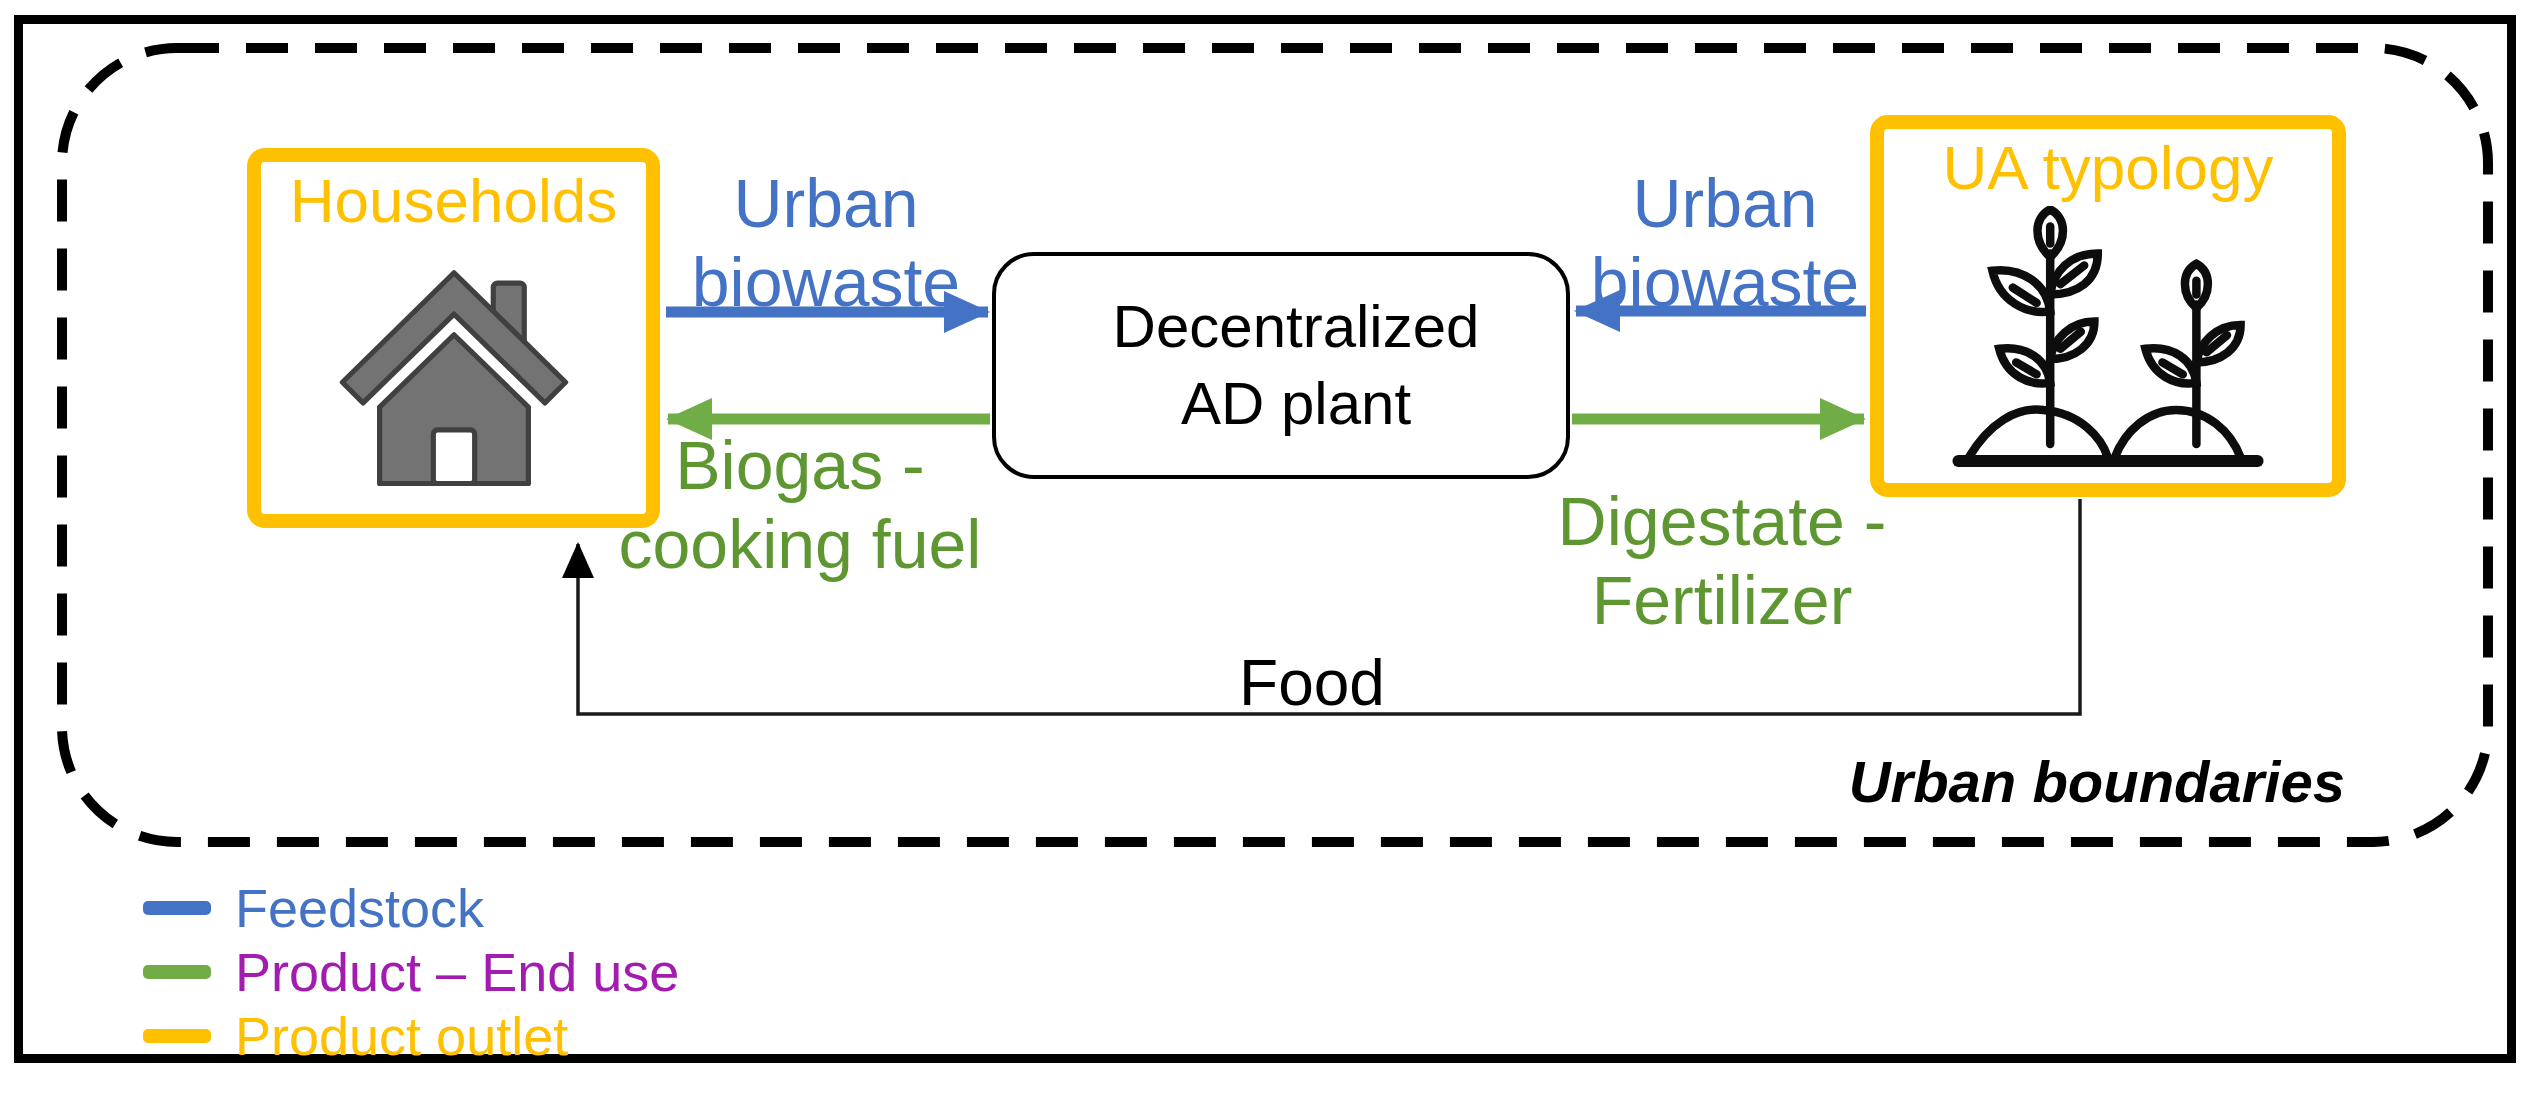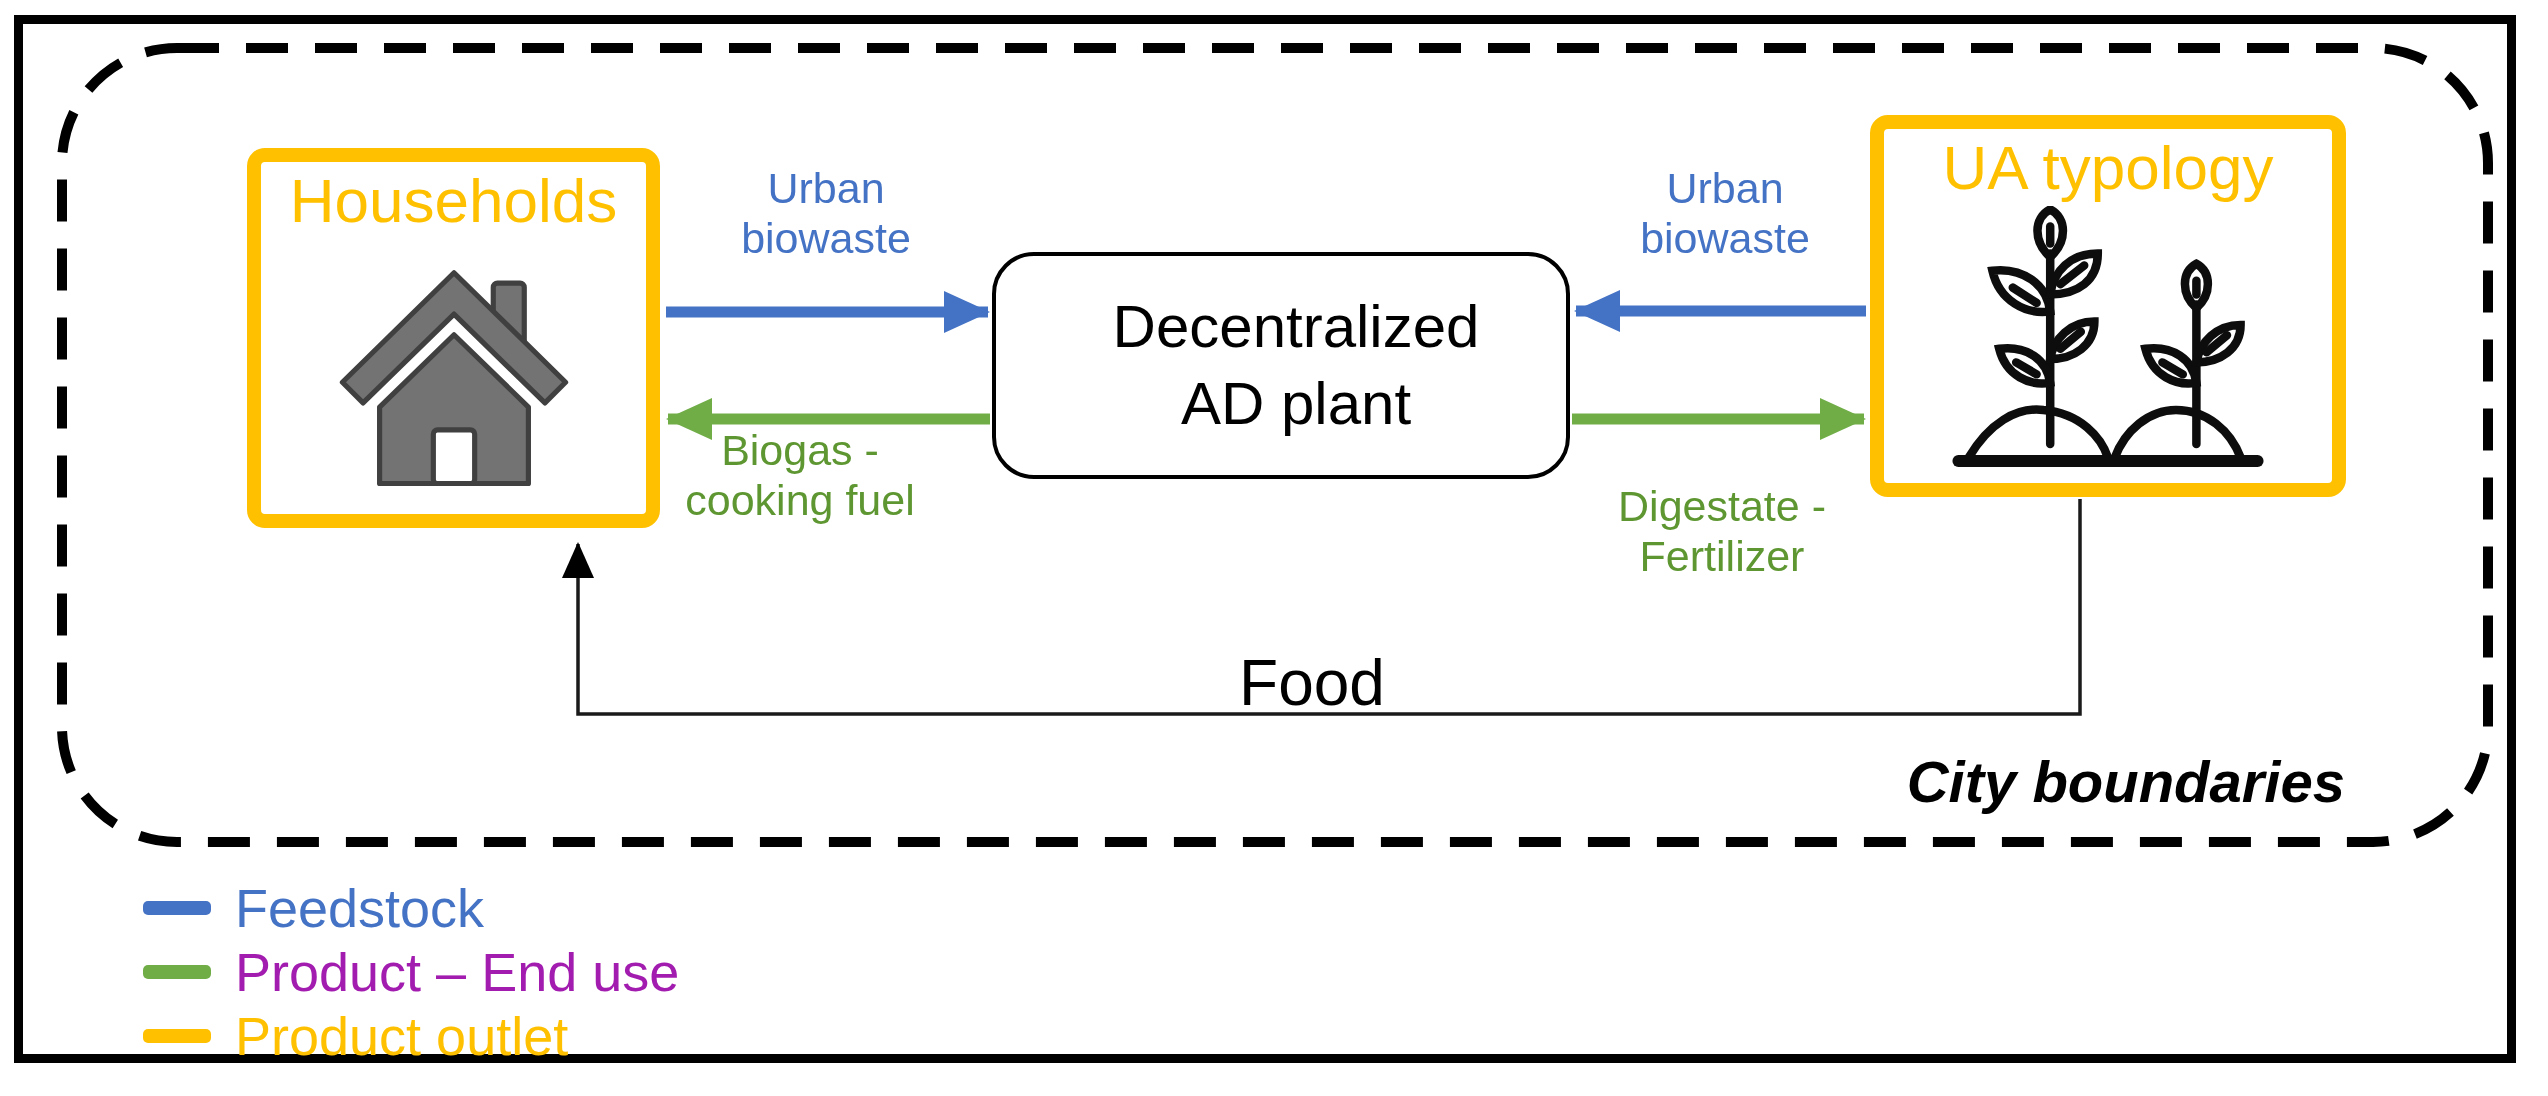--- a/index.html
+++ b/index.html
@@ -28,21 +28,21 @@
     position:absolute;box-sizing:border-box;
     border:4px solid #000000;border-radius:42px;background:#ffffff;
     display:flex;align-items:center;justify-content:center;padding-left:30px;
   }
   .ad-box .ad-title{
     color:#000000;font-size:60px;line-height:1.28;text-align:center;
     white-space:pre-line;
   }
   .flow-label{
     position:absolute;width:460px;text-align:center;
-    font-size:43px;line-height:1.16;white-space:pre-line;
+    font-size:68px;line-height:1.16;white-space:pre-line;
   }
   .flow-blue{color:#4472C4;}
   .flow-green{color:#5E9732;}
   .flow-black{color:#000000;font-size:64px;}
   .city-label{
     position:absolute;text-align:right;color:#000000;
     font-size:58px;font-weight:bold;font-style:italic;white-space:nowrap;
   }
   .legend{position:absolute;left:143px;top:876px;}
   .legend-row{display:flex;align-items:center;height:64px;}
@@ -145,21 +145,21 @@
 biowaste</div>
 
   <div class="flow-label flow-green" style="left:570px;top:426px;">Biogas -
 cooking fuel</div>
 
   <div class="flow-label flow-green" style="left:1492px;top:482px;">Digestate -
 Fertilizer</div>
 
   <div class="flow-label flow-black" style="left:1082px;top:646px;">Food</div>
 
-  <div class="city-label" style="left:1800px;top:748px;width:545px;">City boundaries</div>
+  <div class="city-label" style="left:1800px;top:748px;width:545px;">Urban boundaries</div>
 
   <div class="legend">
     <div class="legend-row">
       <span class="legend-swatch sw-blue"></span>
       <span class="legend-label lbl-blue">Feedstock</span>
     </div>
     <div class="legend-row">
       <span class="legend-swatch sw-green"></span>
       <span class="legend-label lbl-green">Product – End use</span>
     </div>

